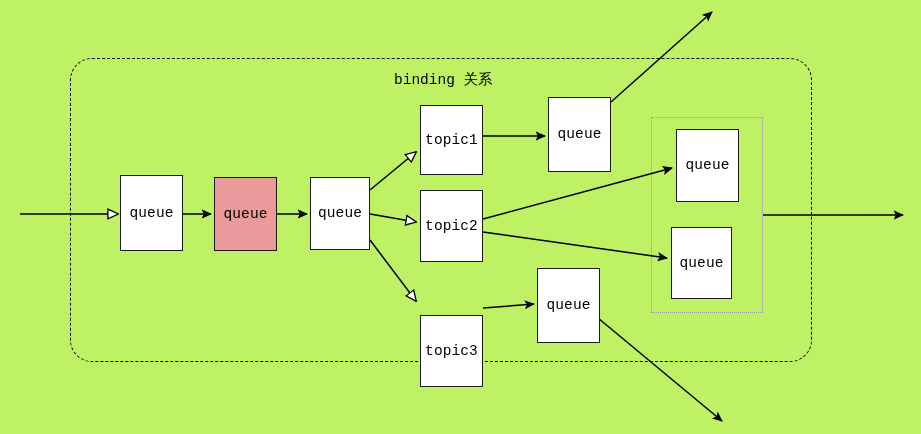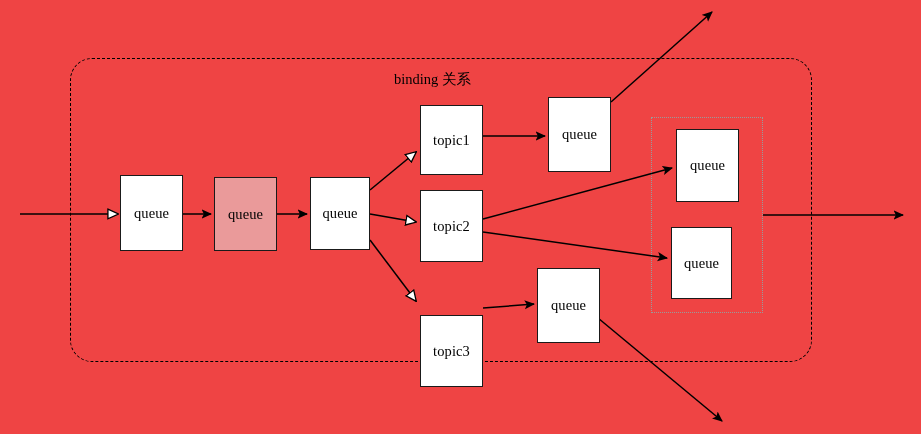--- a/index.html
+++ b/index.html
@@ -4,22 +4,22 @@
 <style>
   html, body {
     margin: 0;
     padding: 0;
     background: #ffffff;
   }
   #canvas {
     position: relative;
     width: 921px;
     height: 434px;
-    background: #ef4444;
-    font-family: Liberation Serif, serif;
+    background: #bef264;
+    font-family: Liberation Mono, monospace;
     overflow: hidden;
   }
   #edges {
     position: absolute;
     left: 0;
     top: 0;
     width: 921px;
     height: 434px;
     pointer-events: none;
   }

